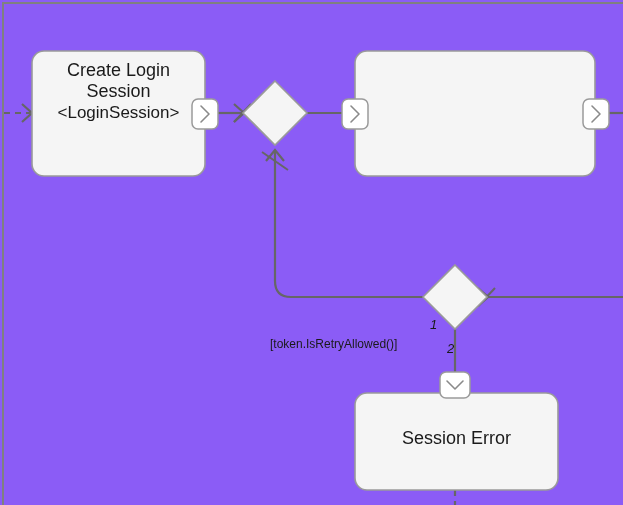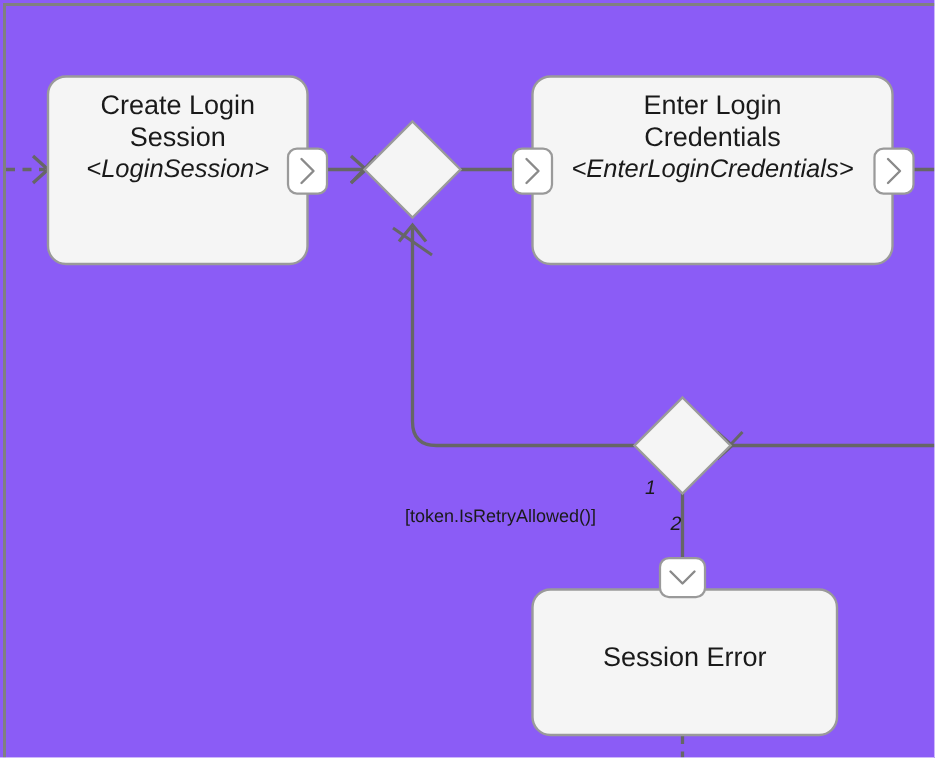--- a/index.html
+++ b/index.html
@@ -42,21 +42,20 @@
     color: #1a1a1a;
     line-height: 1.18;
     pointer-events: none;
   }
   .node-title {
     font-size: 18px;
     white-space: pre-line;
   }
   .node-stereo {
     font-size: 17px;
-    font-style: italic;
     margin-top: 1px;
   }
   .guard-label {
     position: absolute;
     font-size: 12px;
     color: #1a1a1a;
     white-space: nowrap;
   }
   .branch-num {
     position: absolute;
@@ -143,25 +142,20 @@
     </g>
 
   </svg>
 
   <div class="node-label" style="left:32px; top:60px; width:173px;">
     <div class="node-title">Create Login
 Session</div>
     <div class="node-stereo">&lt;LoginSession&gt;</div>
   </div>
 
-  <div class="node-label" style="left:355px; top:60px; width:240px;">
-    <div class="node-title">Enter Login
-Credentials</div>
-    <div class="node-stereo">&lt;EnterLoginCredentials&gt;</div>
-  </div>
 
   <div class="node-label" style="left:355px; top:428px; width:203px;">
     <div class="node-title">Session Error</div>
   </div>
 
   <div class="guard-label" style="left:270px; top:337px;">[token.IsRetryAllowed()]</div>
 
   <div class="branch-num" style="left:430px; top:317px;">1</div>
 
   <div class="branch-num" style="left:447px; top:341px;">2</div>

